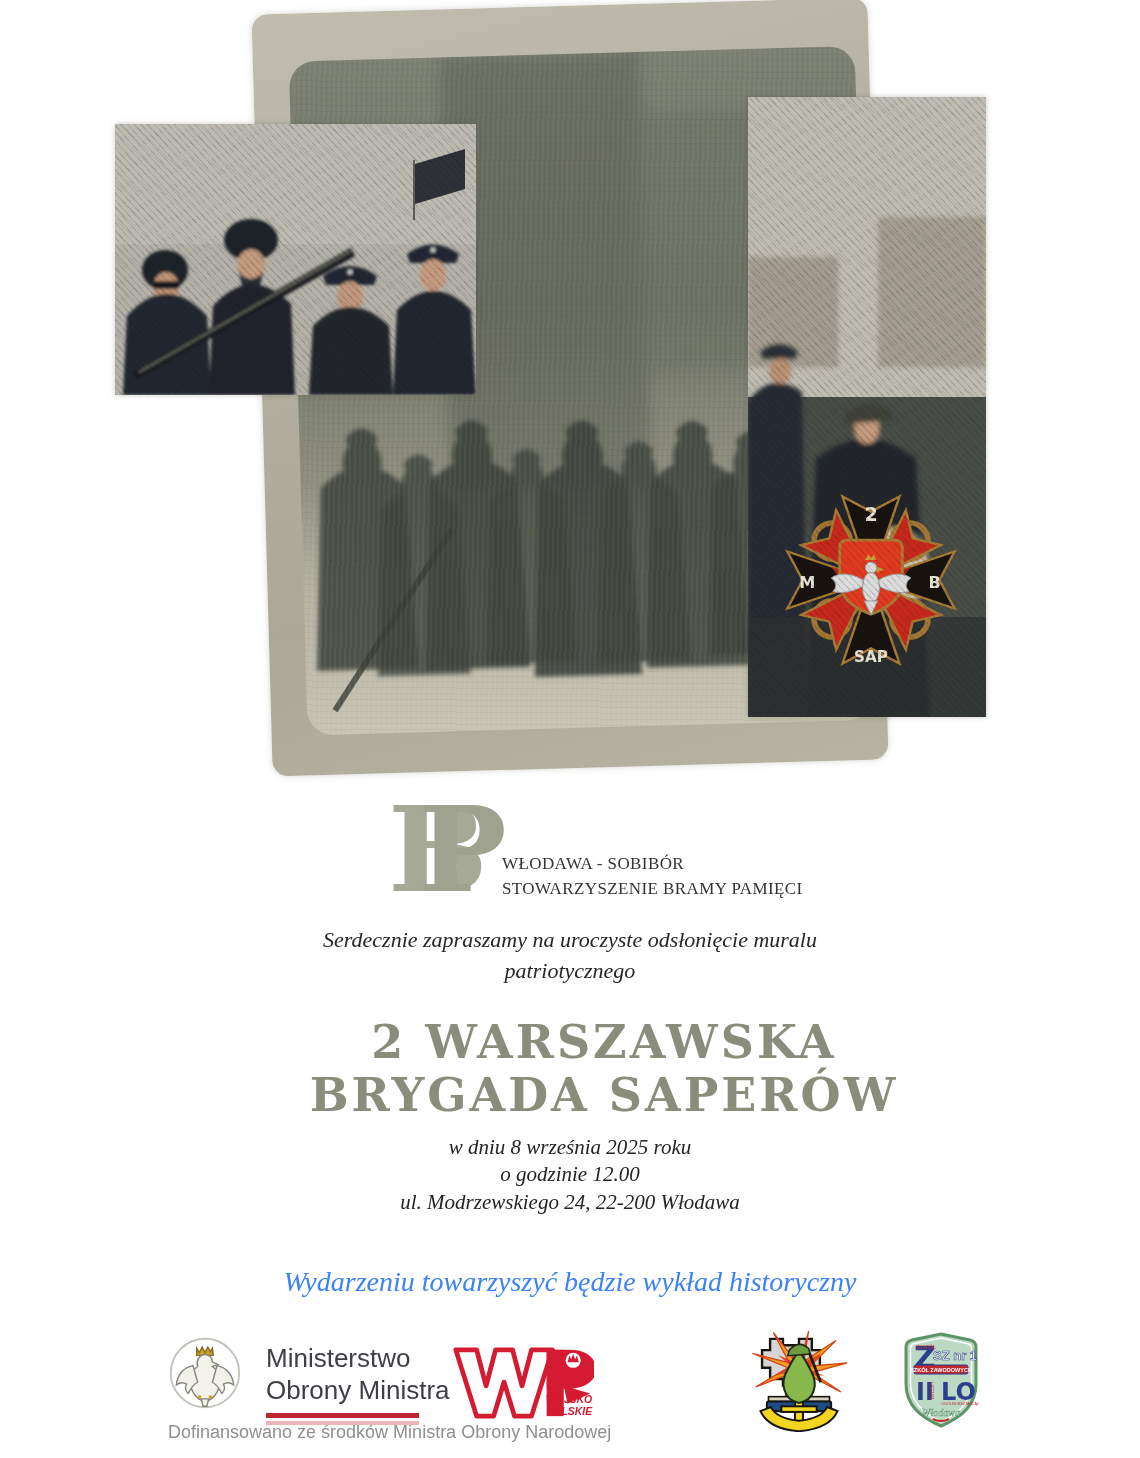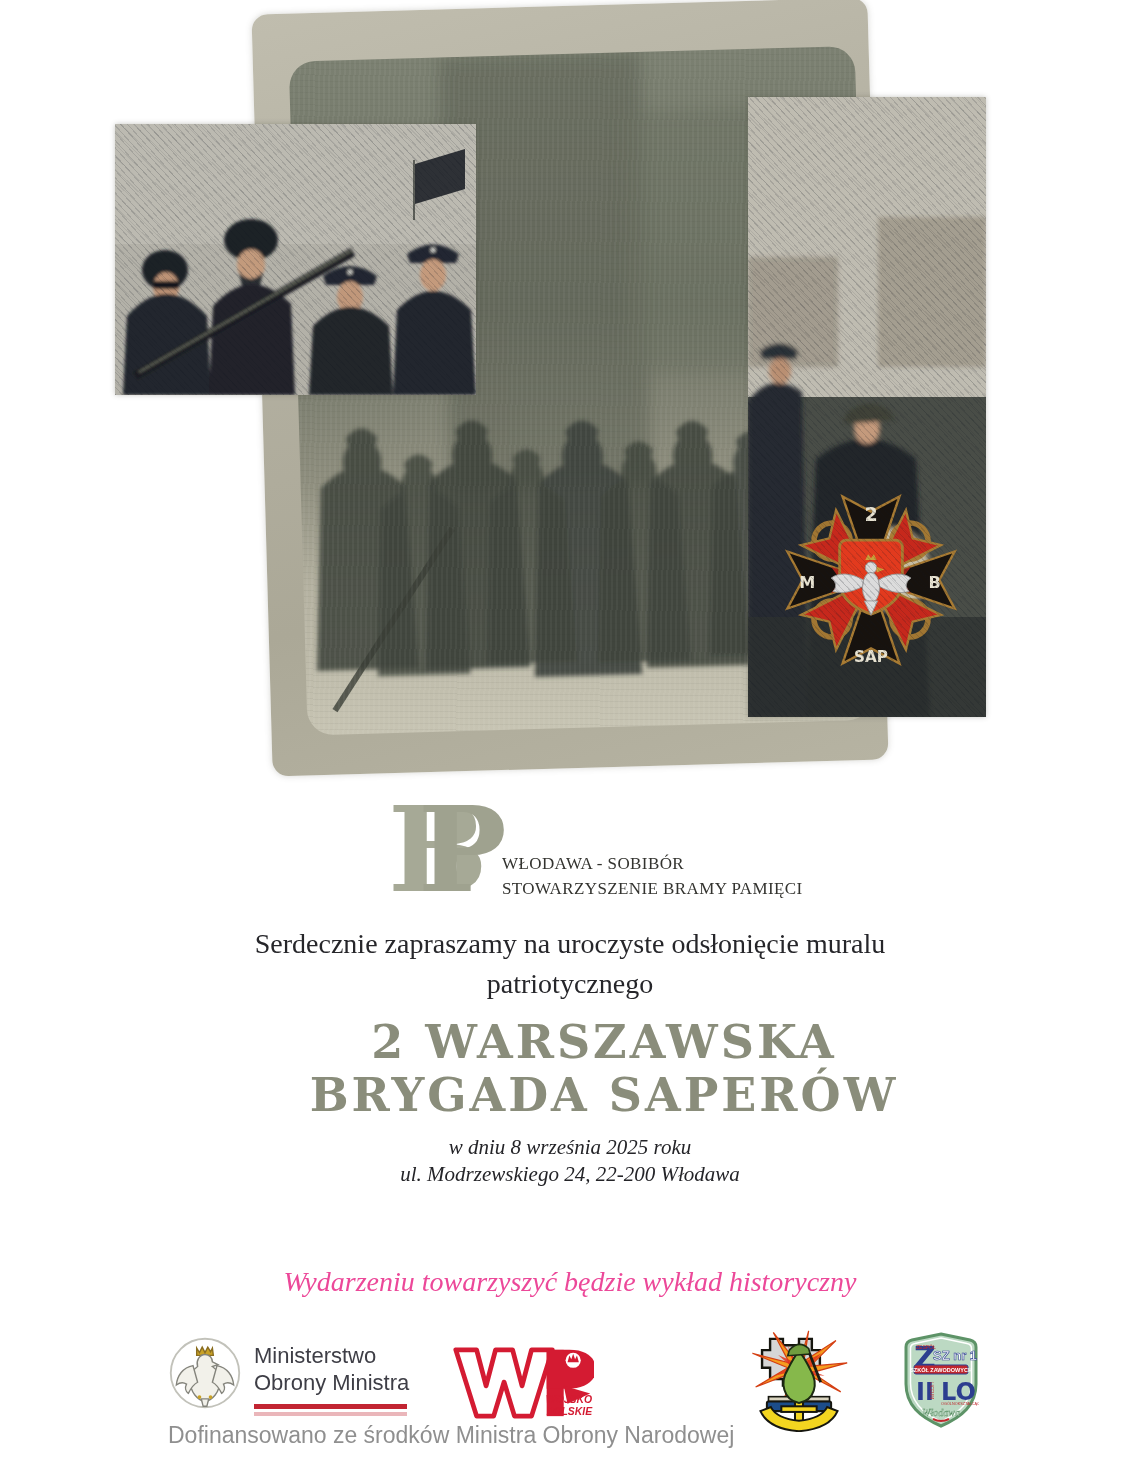--- a/index.html
+++ b/index.html
@@ -35,36 +35,36 @@
   .bp-letters .lp{position:absolute;left:30px;top:0;color:#9fa28f;}
   .bp-letters .lb{position:absolute;left:0;top:0;}
   .bp-reflect{position:absolute;left:0;top:97px;height:96px;transform:scaleY(-1);opacity:.17;
     -webkit-mask-image:linear-gradient(to bottom,transparent 30%,rgba(0,0,0,.9) 100%);
     mask-image:linear-gradient(to bottom,transparent 30%,rgba(0,0,0,.9) 100%);}
   .assoc-name{position:absolute;left:114px;top:48px;font-size:17px;letter-spacing:.4px;
     color:#33332f;line-height:1.45;}
 
   
   .centerline{position:absolute;left:0;width:1140px;text-align:center;}
-  .invite{top:924px;font-size:28px;color:#26262a;line-height:1.42;}
+  .invite{top:924px;font-style:italic;font-size:22px;color:#26262a;line-height:1.42;}
   .title{top:1016px;font-family:"DejaVu Serif",serif;font-weight:bold;font-size:46px;
          letter-spacing:3px;color:#8a8d7b;line-height:1.16;padding-left:34px;}
   .details{top:1134px;font-style:italic;font-size:21px;color:#242428;line-height:1.3;}
-  .note{top:1266px;font-style:italic;font-size:28px;color:#ec4899;}
+  .note{top:1266px;font-style:italic;font-size:28px;color:#3b82f6;}
 
   
   .mon{position:absolute;left:168px;top:1336px;display:flex;align-items:flex-start;gap:12px;}
-  .mon-text{font-family:"Liberation Sans",sans-serif;font-size:22px;color:#3e3e46;line-height:1.24;padding-top:6px;}
+  .mon-text{font-family:"Liberation Sans",sans-serif;font-size:26px;color:#3e3e46;line-height:1.24;padding-top:6px;margin-left:12px;}
   .mon-bar{width:153px;height:5px;background:#c22532;margin-top:7px;}
   .mon-bar2{width:153px;height:4px;background:#eab6ba;margin-top:3px;}
   .wp{position:absolute;left:452px;top:1340px;}
   .sapper{position:absolute;left:738px;top:1326px;}
   .school{position:absolute;left:903px;top:1332px;}
   .funding{position:absolute;left:168px;top:1422px;font-family:"Liberation Sans",sans-serif;
-           font-size:23px;color:#8f8f8f;}
+           font-size:18px;color:#8f8f8f;}
 </style>
 </head>
 <body>
 
 <div class="poster">
 
   <div class="photo-main">
     <div class="photo-main-inner">
       <svg viewBox="0 0 565 672" preserveAspectRatio="none">
         <defs>
@@ -222,20 +222,21 @@
     <div>patriotycznego</div>
   </div>
 
   <div class="centerline title">
     <div>2 WARSZAWSKA</div>
     <div>BRYGADA SAPERÓW</div>
   </div>
 
   <div class="centerline details">
     <div>w dniu 8 września 2025 roku</div>
+    <div>o godzinie 12.00</div>
     <div>ul. Modrzewskiego 24, 22-200 Włodawa</div>
   </div>
 
   <div class="centerline note">Wydarzeniu towarzyszyć będzie wykład historyczny</div>
 
   <div class="mon">
     <svg width="74" height="74" viewBox="0 0 80 80">
       <circle cx="40" cy="40" r="37" fill="#ffffff" stroke="#c2c2ba" stroke-width="2"></circle>
       <g stroke="#84847c" stroke-width="1.5" fill="#f2f1ea">
         <path d="M31,13 l3,5 3,-6 3,6 3,-6 3,5 2,-4 1,8 h-18 z" fill="#c9a227" stroke="#8a6d1f"></path>

